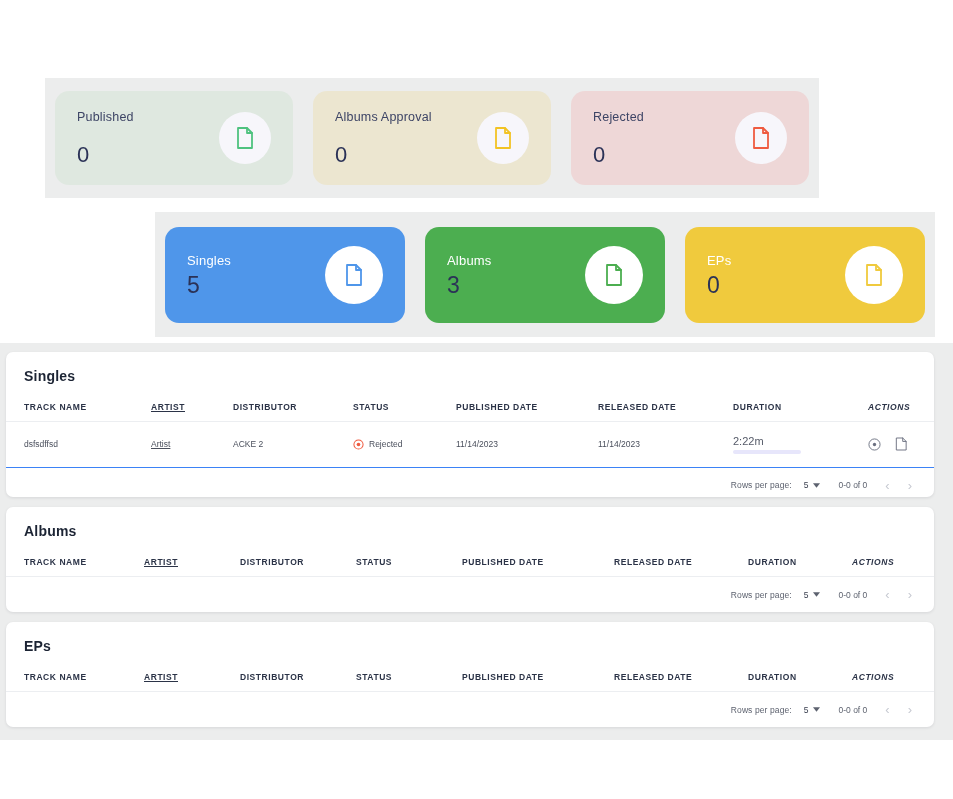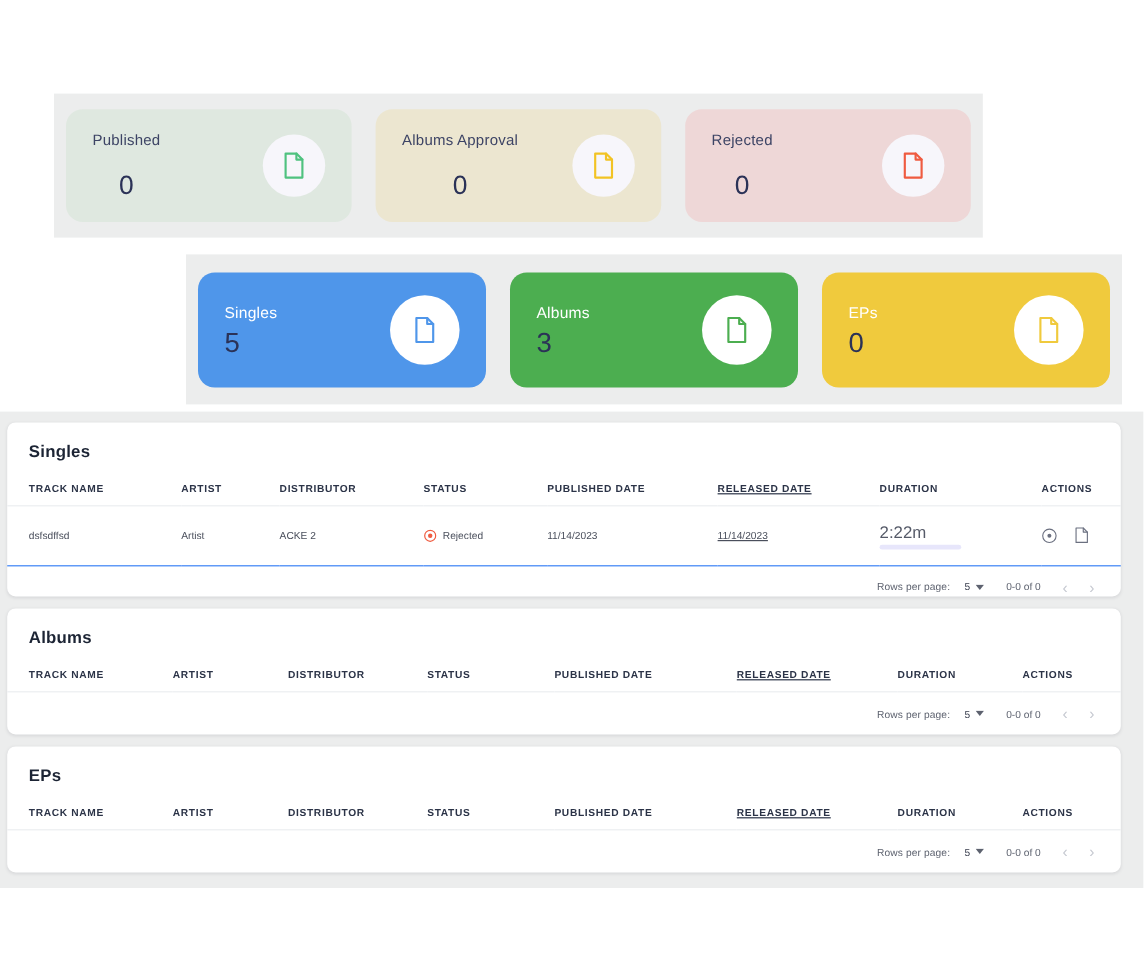--- a/index.html
+++ b/index.html
@@ -20,21 +20,21 @@
   }
   .status-card {
     position: relative;
     height: 94px;
     border-radius: 14px;
     display: flex; align-items: center;
     padding: 0 22px;
     flex: 1 1 0;
     margin: 0 10px;
   }
-  .status-card .s-texts { display: flex; flex-direction: column; gap: 20px; align-items: center; }
+  .status-card .s-texts { display: flex; flex-direction: column; gap: 20px; }
   .status-card .s-label {
     font-size: 12.5px; color: #3d4465; letter-spacing: .2px;
   }
   .status-card .s-value {
     font-size: 22px; color: #2b3257; font-weight: 400; line-height: 1;
   }
   .status-card .s-circle {
     position: absolute; right: 22px; top: 50%; transform: translateY(-50%);
     width: 52px; height: 52px; border-radius: 50%;
     background: #f7f6fb;
@@ -102,40 +102,40 @@
     border-bottom: 1px solid #eceef1;
     white-space: nowrap;
   }
   tbody td {
     font-size: 8.5px; color: #4a4f5c;
     padding: 13px 0 13px 0;
     border-bottom: 1px solid #3b82f6;
     vertical-align: middle;
   }
   .col-track { width: 145px; padding-left: 18px !important; }
-  .col-artist { width: 82px; }
+  .col-artist { width: 82px; text-decoration: underline; }
   .col-dist { width: 120px; margin-left: 19px; }
   .col-status { width: 103px; }
   .col-pub { width: 142px; }
-  .col-rel { width: 135px; text-decoration: underline; }
+  .col-rel { width: 135px; }
   .col-dur { width: 135px; }
-  .col-act { width: auto; }
+  .col-act { width: auto; font-style: italic; }
   .narrow .col-track { width: 138px; }
   .narrow .col-artist { width: 96px; }
   .narrow .col-dist { width: 116px; }
   .narrow .col-status { width: 106px; }
   .narrow .col-pub { width: 152px; }
   .narrow .col-rel { width: 134px; }
   .narrow .col-dur { width: 104px; }
 
   .status-badge { display: flex; align-items: center; gap: 5px; }
   .status-badge .badge-label { font-size: 8.5px; color: #4a4f5c; }
 
   .dur-wrap { display: flex; flex-direction: column; gap: 3px; width: 68px; }
-  .dur-text { font-size: 14px; color: #555a68; }
+  .dur-text { font-size: 11px; color: #555a68; }
   .dur-bar { width: 100%; height: 3.5px; border-radius: 2px; background: #e7e6fb; }
   .dur-fill { height: 100%; border-radius: 2px; background: #3d2ee0; width: 74%; }
 
   .actions { display: flex; align-items: center; gap: 14px; }
 
   .pager {
     display: flex; align-items: center; justify-content: flex-end;
     gap: 12px; padding: 11px 22px 0 0;
     font-size: 8.5px; color: #5d626f;
   }

